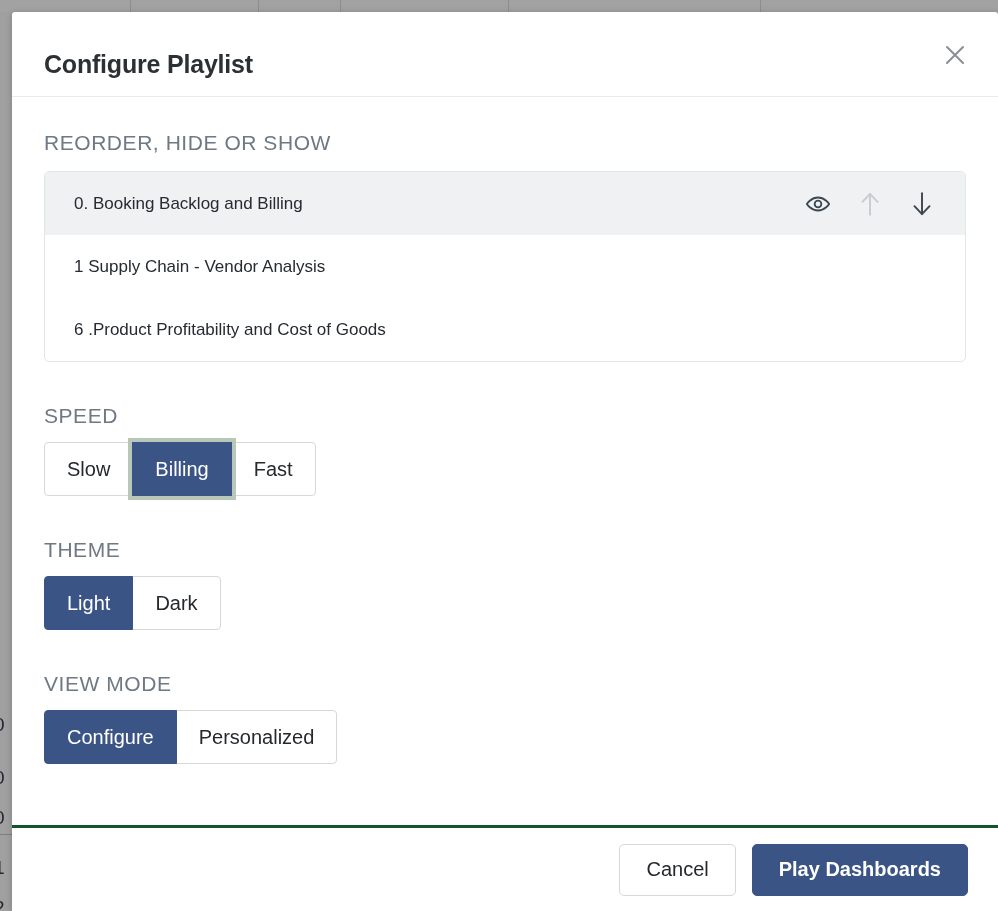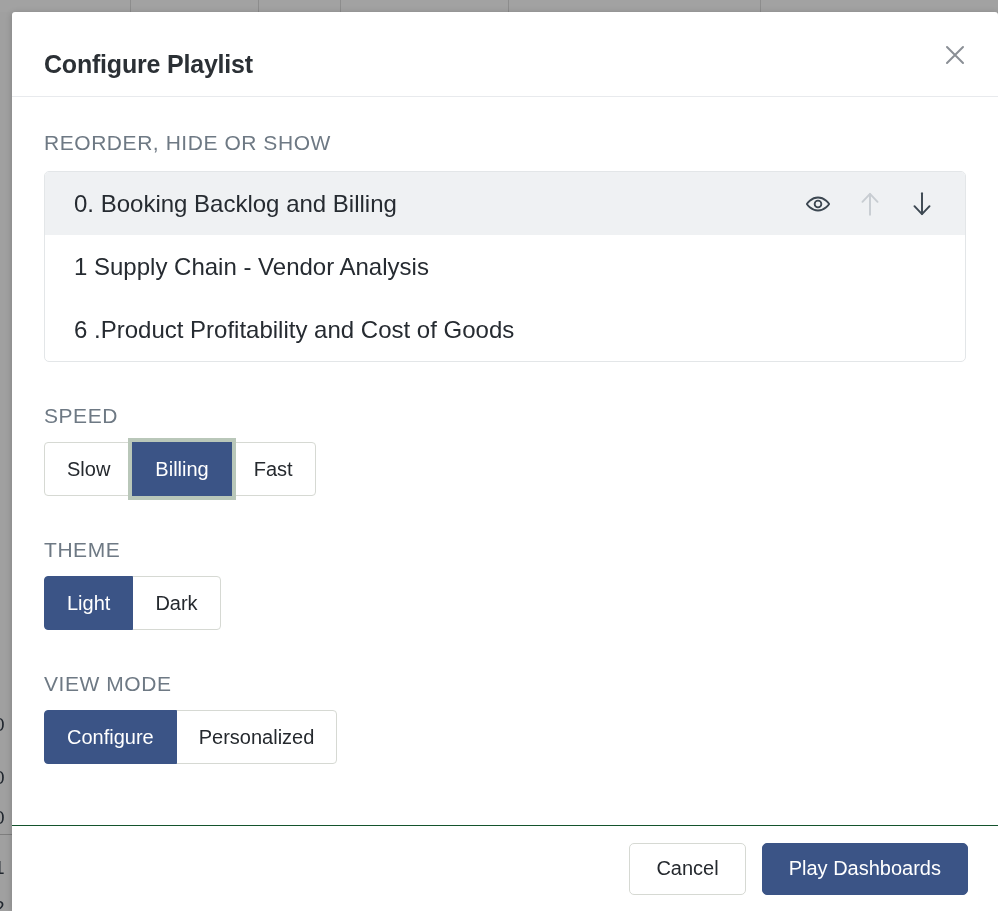--- a/index.html
+++ b/index.html
@@ -135,21 +135,21 @@
     display: flex;
     align-items: center;
     padding: 0 18px 0 29px;
     box-sizing: border-box;
     cursor: pointer;
   }
   .playlist-row.active {
     background: #eff1f3;
   }
   .playlist-row-title {
-    font-size: 24px;
+    font-size: 17px;
     color: #262b31;
     flex: 1 1 auto;
     white-space: nowrap;
     overflow: hidden;
     text-overflow: ellipsis;
   }
   .row-actions {
     display: flex;
     align-items: center;
     gap: 22px;
@@ -211,21 +211,21 @@
   .seg-btn.focused {
     outline: 4px solid #b9c7b9;
     outline-offset: 0;
     z-index: 3;
   }
 
   
   .modal-footer {
     flex: 0 0 86px;
     height: 86px;
-    border-top: 1px solid #14532d;
+    border-top: 3px solid #14532d;
     display: flex;
     align-items: center;
     justify-content: flex-end;
     padding-right: 30px;
     gap: 16px;
     box-sizing: border-box;
   }
   .btn {
     height: 52px;
     font-size: 20px;
@@ -240,21 +240,21 @@
   }
   .btn-secondary {
     background: #ffffff;
     border: 1px solid #d6d9d3;
     color: #25292e;
   }
   .btn-primary {
     background: #3b5486;
     border: 1px solid #3b5486;
     color: #ffffff;
-    font-weight: normal;
+    font-weight: bold;
   }
 </style>
 </head>
 <body>
 
 <div id="page-backdrop">
   <div class="bg-toprow">
     <div class="bg-divider" style="left:130px"></div>
     <div class="bg-divider" style="left:258px"></div>
     <div class="bg-divider" style="left:340px"></div>

